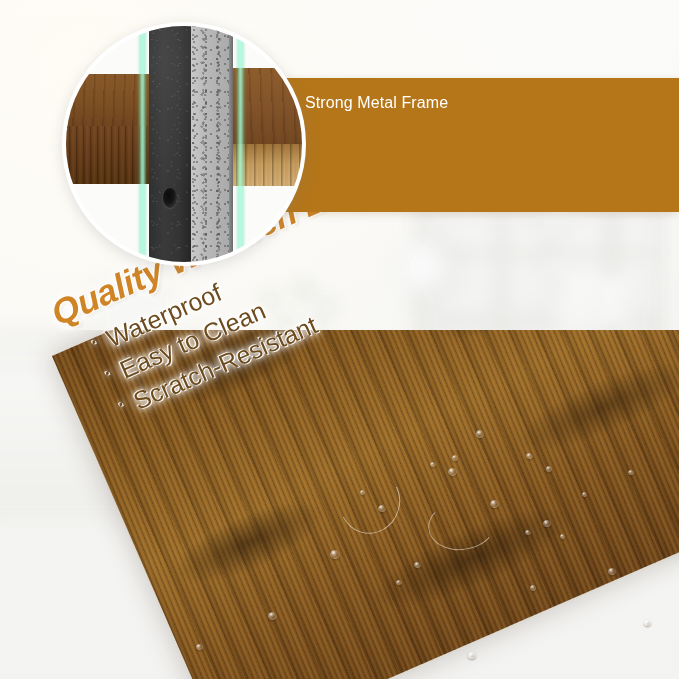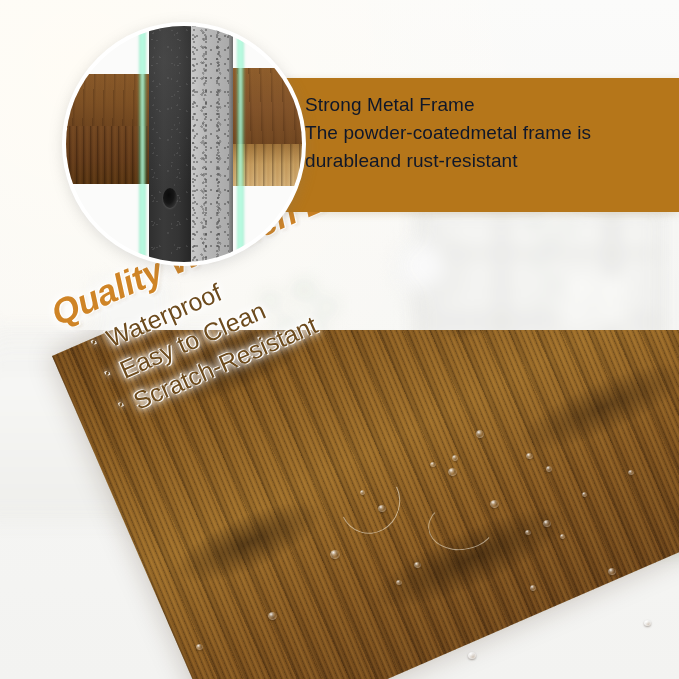--- a/index.html
+++ b/index.html
@@ -278,22 +278,22 @@
     border-radius: 16px 0 0 16px;
     box-shadow: 0 2px 8px rgba(130,90,20,.18);
   }
   .banner-list {
     list-style: none;
     margin: 0;
     padding: 13px 16px 0 27px;
   }
   .banner-list li {
     position: relative;
-    color: #0f172a;
-    font-size: 19px;
+    color: #ffffff;
+    font-size: 16px;
     line-height: 1.44;
     padding-left: 13px;
     margin-bottom: 1px;
     letter-spacing: .1px;
   }
   .banner-list li::before {
     content: "\00B7";
     position: absolute;
     left: 0; top: -3px;
     font-size: 21px;
@@ -482,21 +482,20 @@
     <ul class="feature-list">
       <li>Waterproof</li>
       <li>Easy to Clean</li>
       <li>Scratch-Resistant</li>
     </ul>
   </div>
 
   <div class="banner">
     <ul class="banner-list">
       <li>Strong Metal Frame</li>
-      <li>The powder-coatedmetal frame is durableand rust-resistant</li>
     </ul>
   </div>
 
   <div class="detail-circle">
     <div class="dc-inner">
       <div class="dc-wood-left-top"></div>
       <div class="dc-wood-left-edge"></div>
       <div class="dc-wood-right-top"></div>
       <div class="dc-wood-right-edge"></div>
       <div class="dc-beam dc-beam-a"></div>

